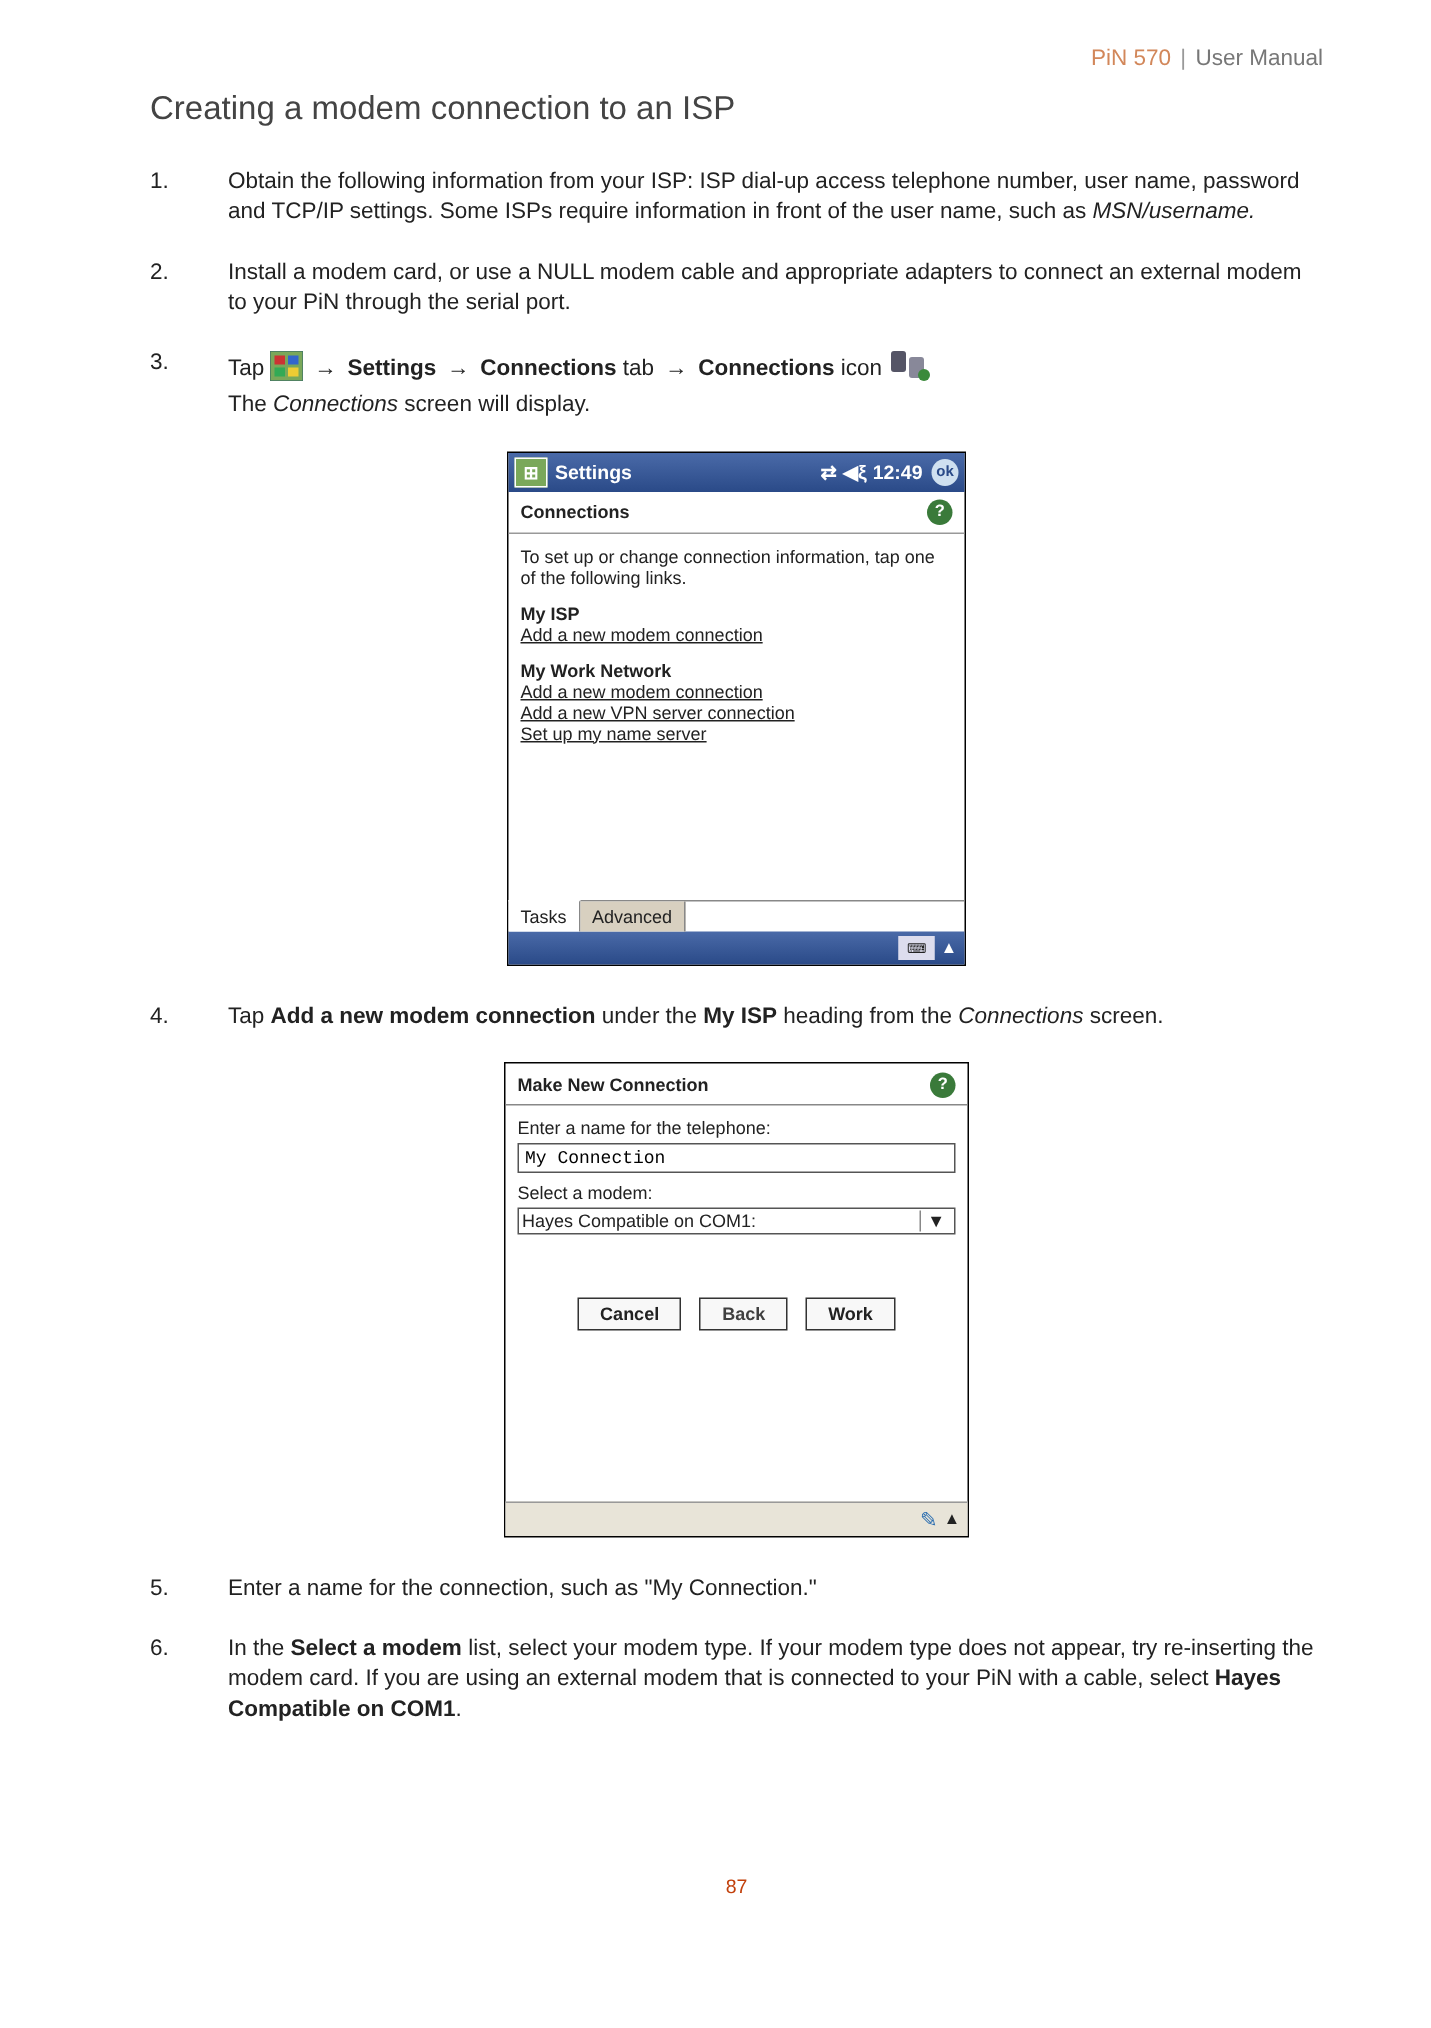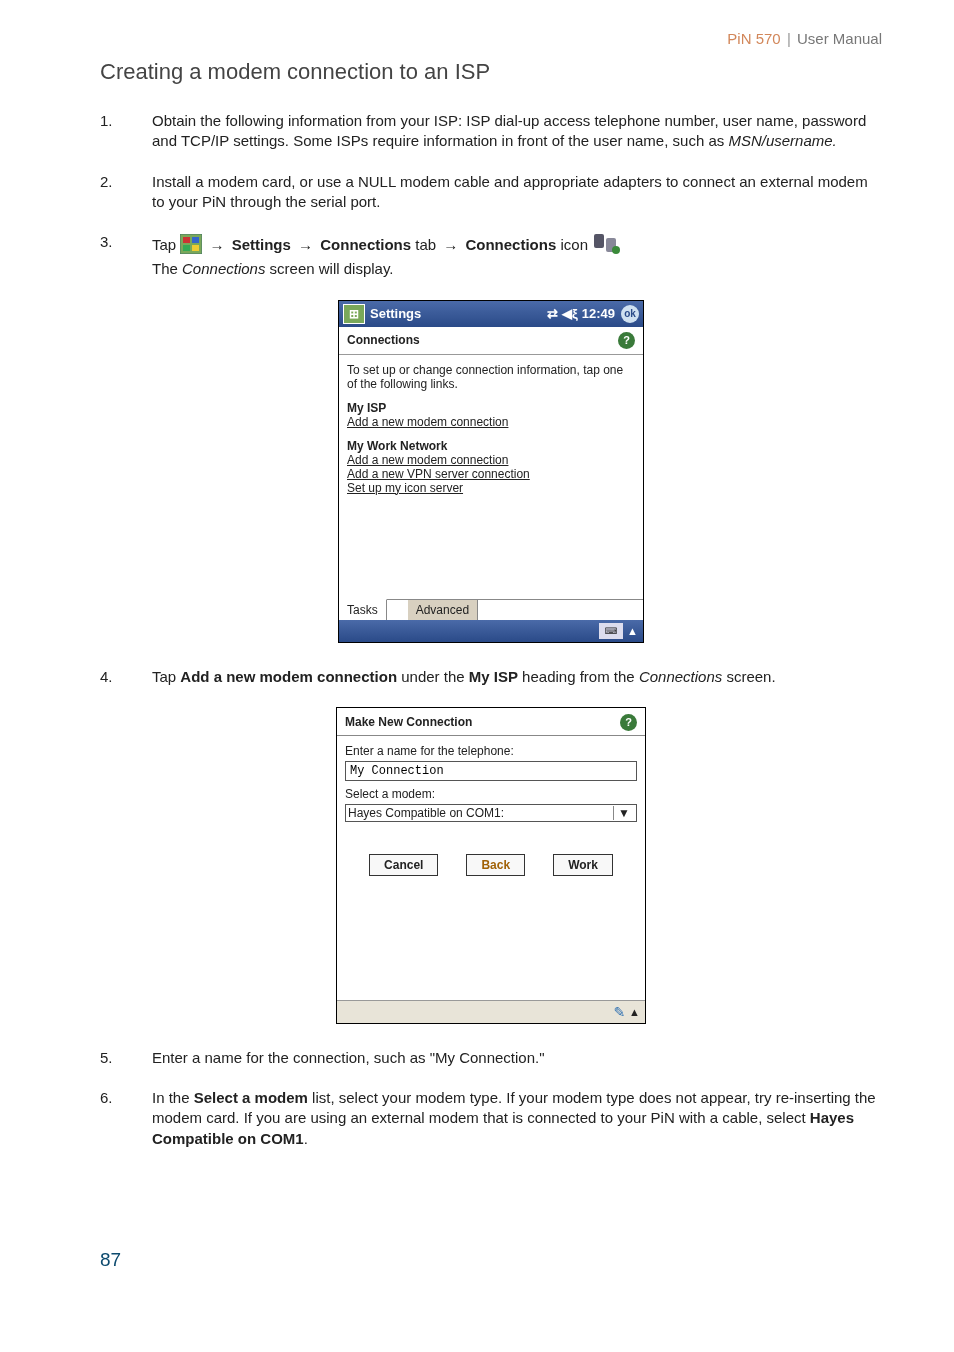--- a/index.html
+++ b/index.html
@@ -110,21 +110,20 @@
     padding: 8px 8px 4px 8px;
     min-height: 232px;
   }
   .ds-content p { margin: 0 0 10px 0; }
   .ds-group { margin-bottom: 10px; }
   .ds-group .gtitle { font-weight: bold; }
   .ds-link { text-decoration: underline; display:block; }
   .ds-tabs {
     display:flex;
     border-top:1px solid #888;
-    gap:21px;
   }
   .ds-tab {
     padding: 3px 8px;
     font-size: 12px;
     border-right:1px solid #888;
     background:#d8d0c0;
   }
   .ds-tab.active {
     background:#fff;
     border-top:1px solid #fff;
@@ -183,43 +182,44 @@
     font-family:inherit;font-size:12px;
     box-sizing:border-box;
     display:flex;align-items:flex-end;
   }
   .mk-select .sel-arrow {
     margin-left:auto;
     border-left:1px solid #888;
     padding:0 4px;
   }
   .mk-buttons {
-    display:flex;justify-content:center;gap:28px;margin-top:32px;
+    display:flex;justify-content:center;gap:12px;margin-top:42px;
   }
   .mk-btn {
     border:1px solid #333;
     padding:3px 14px;
     font-weight:bold;
     font-size:12px;
     background:#f8f8f8;
   }
-  .mk-btn.disabled { color:#a16207; }
+  .mk-btn.disabled { color:#404040; }
   .mk-bottombar {
     background:#e8e4d8;
     border-top:1px solid #999;
     height:22px;
     display:flex;align-items:center;justify-content:flex-end;
     padding:0 5px;
   }
   .mk-pen {
     color:#2a6db0;margin-right:4px;font-size:14px;
   }
   .footer {
-    font-size:19px;
-    color:#0c4a6e;
+    text-align:center;
+    font-size:13px;
+    color:#c2410c;
     margin-top:100px;
   }
 </style>
 </head>
 <body>
 
 <div class="page">
 
   <div class="header">
     <span class="product">PiN 570</span>
@@ -295,21 +295,21 @@
       <div class="ds-content">
         <p>To set up or change connection information, tap one of the following links.</p>
         <div class="ds-group">
           <div class="gtitle">My ISP</div>
           <span class="ds-link">Add a new modem connection</span>
         </div>
         <div class="ds-group">
           <div class="gtitle">My Work Network</div>
           <span class="ds-link">Add a new modem connection</span>
           <span class="ds-link">Add a new VPN server connection</span>
-          <span class="ds-link">Set up my icon server</span>
+          <span class="ds-link">Set up my name server</span>
         </div>
       </div>
       <div class="ds-tabs">
         <div class="ds-tab active">Tasks</div>
         <div class="ds-tab">Advanced</div>
       </div>
       <div class="ds-bottombar">
         <div class="ds-kbd">⌨</div>
         <div class="ds-arrowup">▲</div>
       </div>

